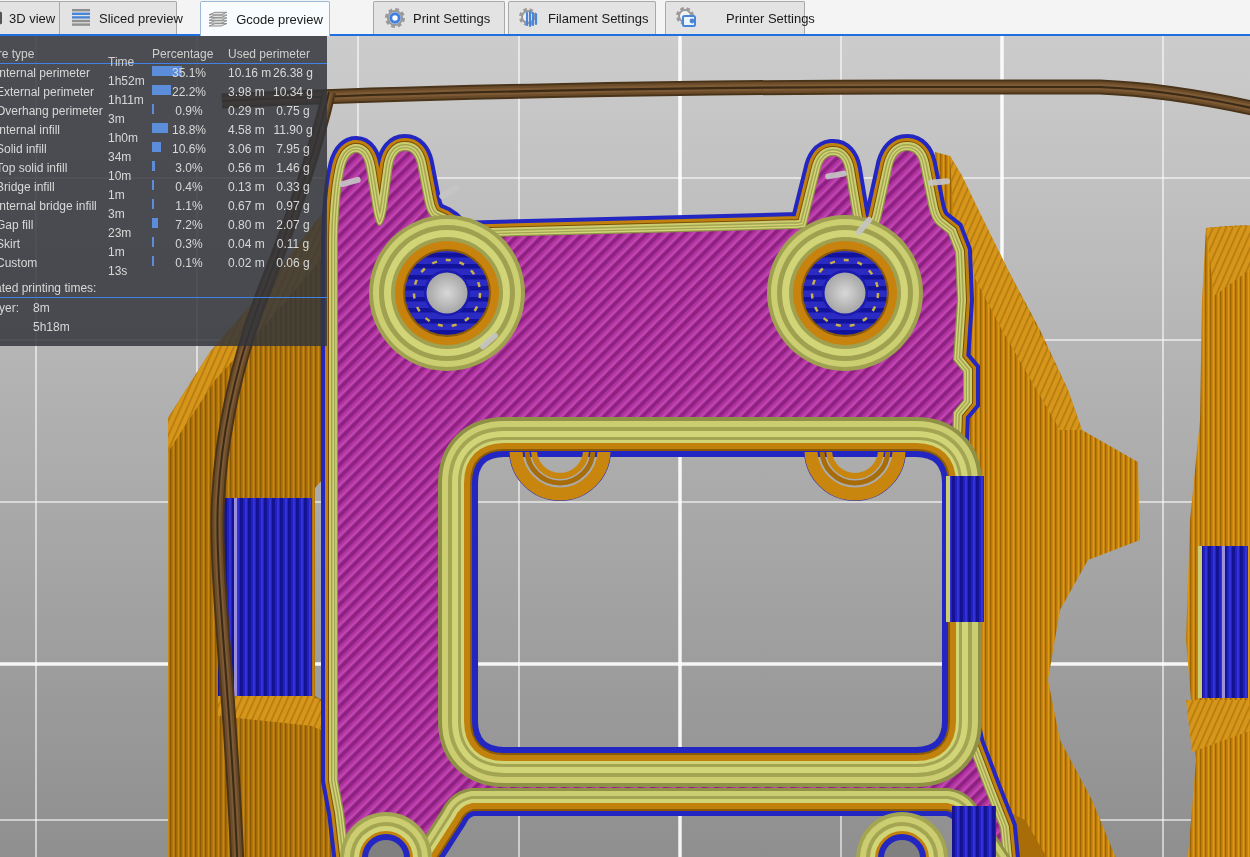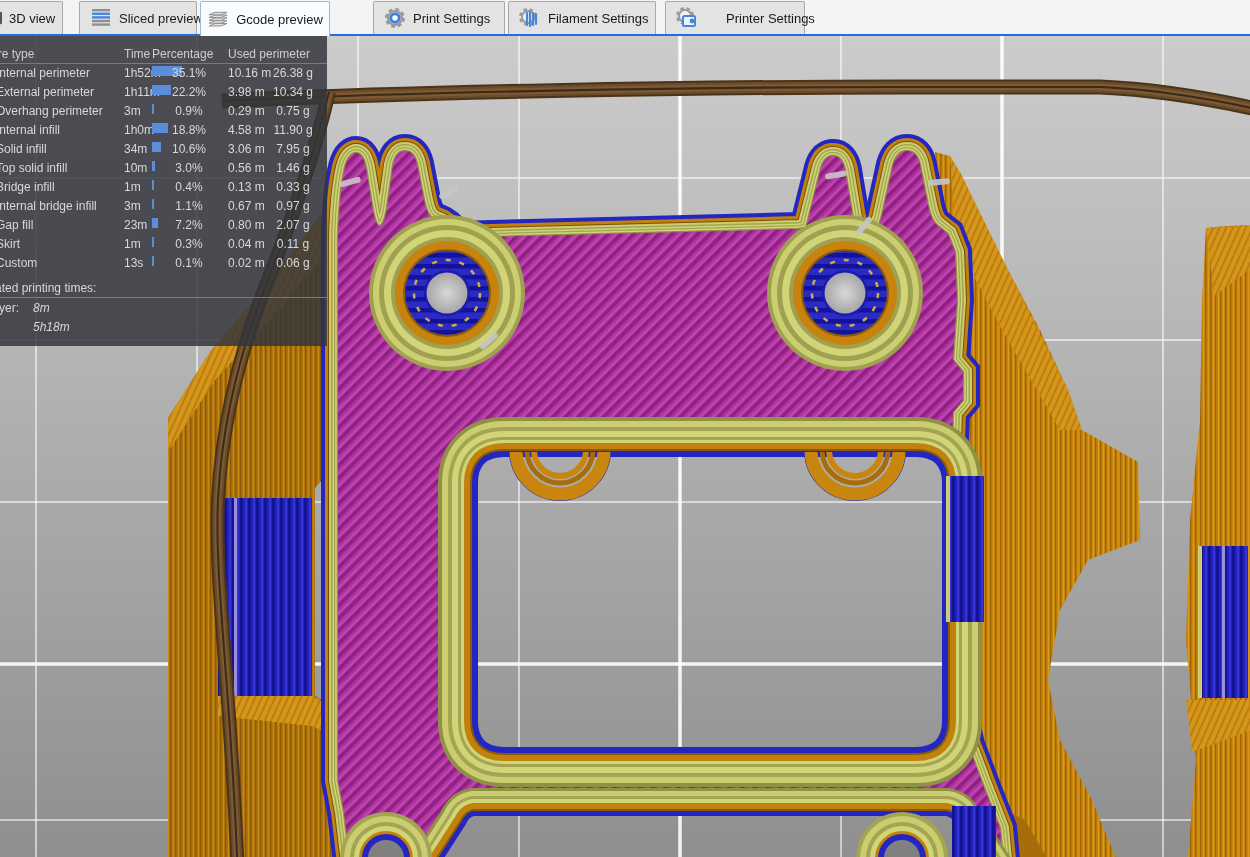--- a/index.html
+++ b/index.html
@@ -9,47 +9,47 @@
   #viewport{position:absolute;left:0;top:0;width:1250px;height:857px;}
 
   
   #tabbar{position:absolute;left:0;top:0;width:1250px;height:36px;background:#f4f4f4;z-index:10;}
   #tabbar .tabline{position:absolute;left:0;right:0;top:33.5px;height:2.5px;background:var(--accent,#1f6fe0);z-index:2;}
   .tab{position:absolute;top:1px;height:33px;box-sizing:border-box;background:#e3e3e3;border:1px solid #a9a9a9;border-bottom:none;border-radius:2px 2px 0 0;display:flex;align-items:center;gap:7px;padding:0 10px;font-size:13px;color:#1a1a1a;z-index:1;white-space:nowrap;cursor:default;}
   .tab.active{background:#f9fcff;border-color:#9db8d4;height:35px;z-index:3;}
   .tab .icon{width:22px;height:22px;flex:0 0 22px;}
   #tab-3d{left:-50px;width:113px;padding-left:58px;}
   #tab-3d .icon{position:absolute;left:31px;top:5px;}
-  #tab-sliced{left:79px;width:118px;}
+  #tab-sliced{left:59px;width:118px;}
   #tab-gcode{left:200px;width:130px;justify-content:center;}
   #tab-print{left:373px;width:132px;}
   #tab-filament{left:508px;width:148px;}
   #tab-printer{left:665px;width:140px;gap:28px;}
 
   
   #legend{position:absolute;left:0;top:36px;width:327px;height:310px;background:rgba(50,53,58,0.84);color:#d8d8d8;font-size:12px;z-index:5;overflow:hidden;}
   #legend .hdr{position:relative;height:18px;margin-top:9px;color:#cfcfcf;}
   #legend .hdrline{height:0;border-bottom:1px solid #3f82e8;margin-top:0;}
   .lrow{position:relative;height:19px;}
   .lrow span,.hdr span{position:absolute;top:2px;line-height:15px;}
   .c-feature{left:-4px;}
   .hdr .c-feature{left:-33px;}
-  .c-time{left:124px;}
+  .c-time{left:108px;margin-top:8px;}
   .c-pct{left:168px;width:42px;text-align:center;}
   .hdr .c-pcthdr{left:152px;}
   .c-len{left:228px;}
   .c-wt{left:270px;width:46px;text-align:center;}
   .c-ufhdr{left:228px;}
   .bar{position:absolute;left:152px;top:6px;height:10px;background:var(--legendbar,#5b8ddb);}
   #est-heading{position:relative;height:18px;margin-top:6px;}
   #est-heading span{position:absolute;left:-35px;top:2px;}
   #legend .estline{border-bottom:1px solid #3f82e8;}
   .erow{position:relative;height:19px;}
   .erow .el{position:absolute;left:-37px;top:3px;}
-  .erow .ev{position:absolute;left:33px;top:3px;font-style:italic;}
+  .erow .ev{position:absolute;left:33px;top:3px;}
 </style>
 </head>
 <body>
 
 <div id="stage">
 
   <svg id="viewport" viewBox="0 0 1250 857" xmlns="http://www.w3.org/2000/svg">
     <defs>
       <linearGradient id="bedGrad" x1="0" y1="36" x2="0" y2="857" gradientUnits="userSpaceOnUse">
         <stop offset="0" stop-color="#cccccc"></stop>

